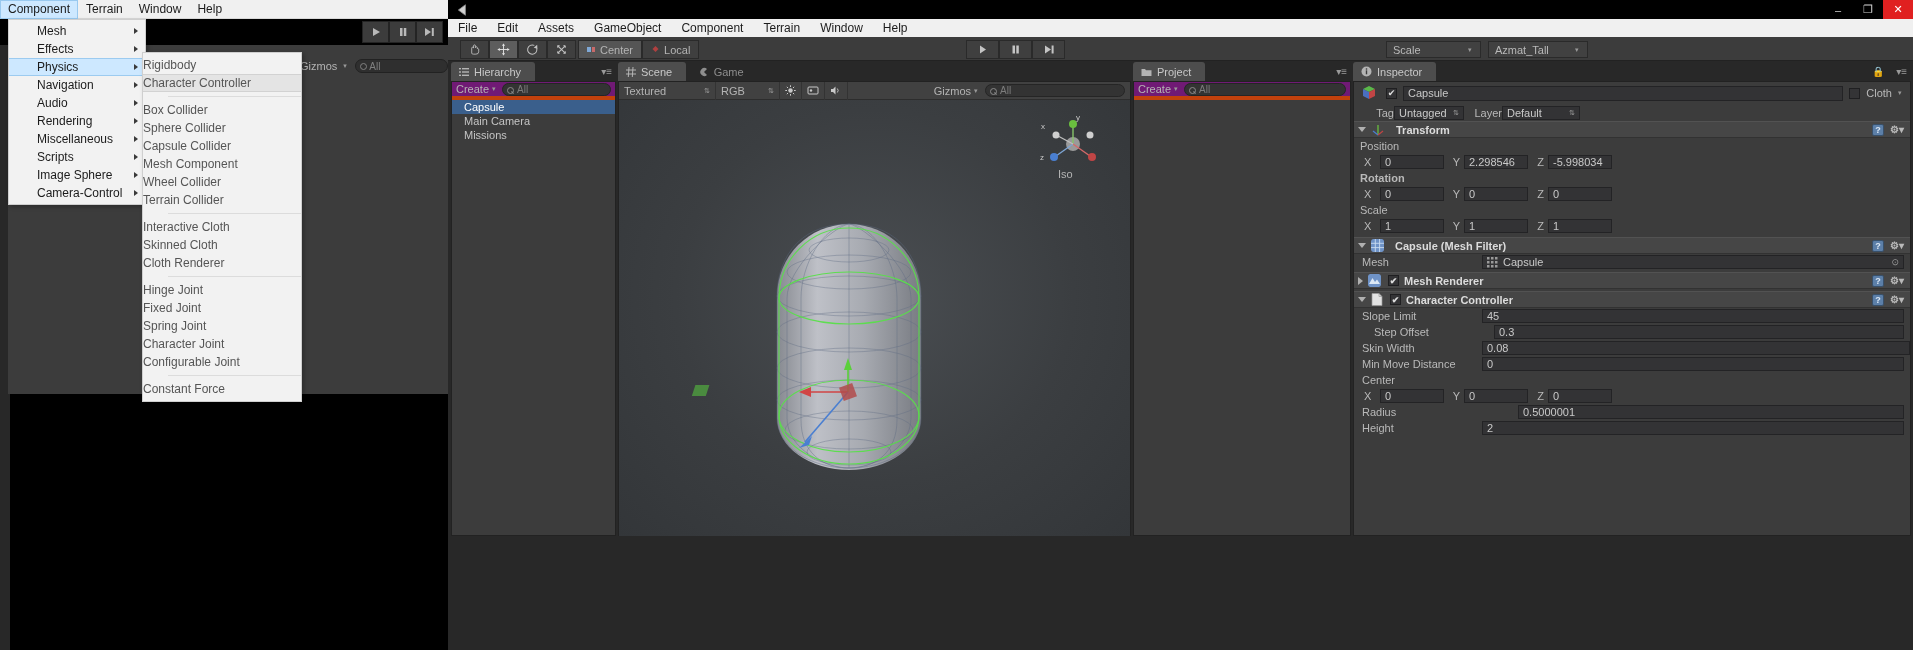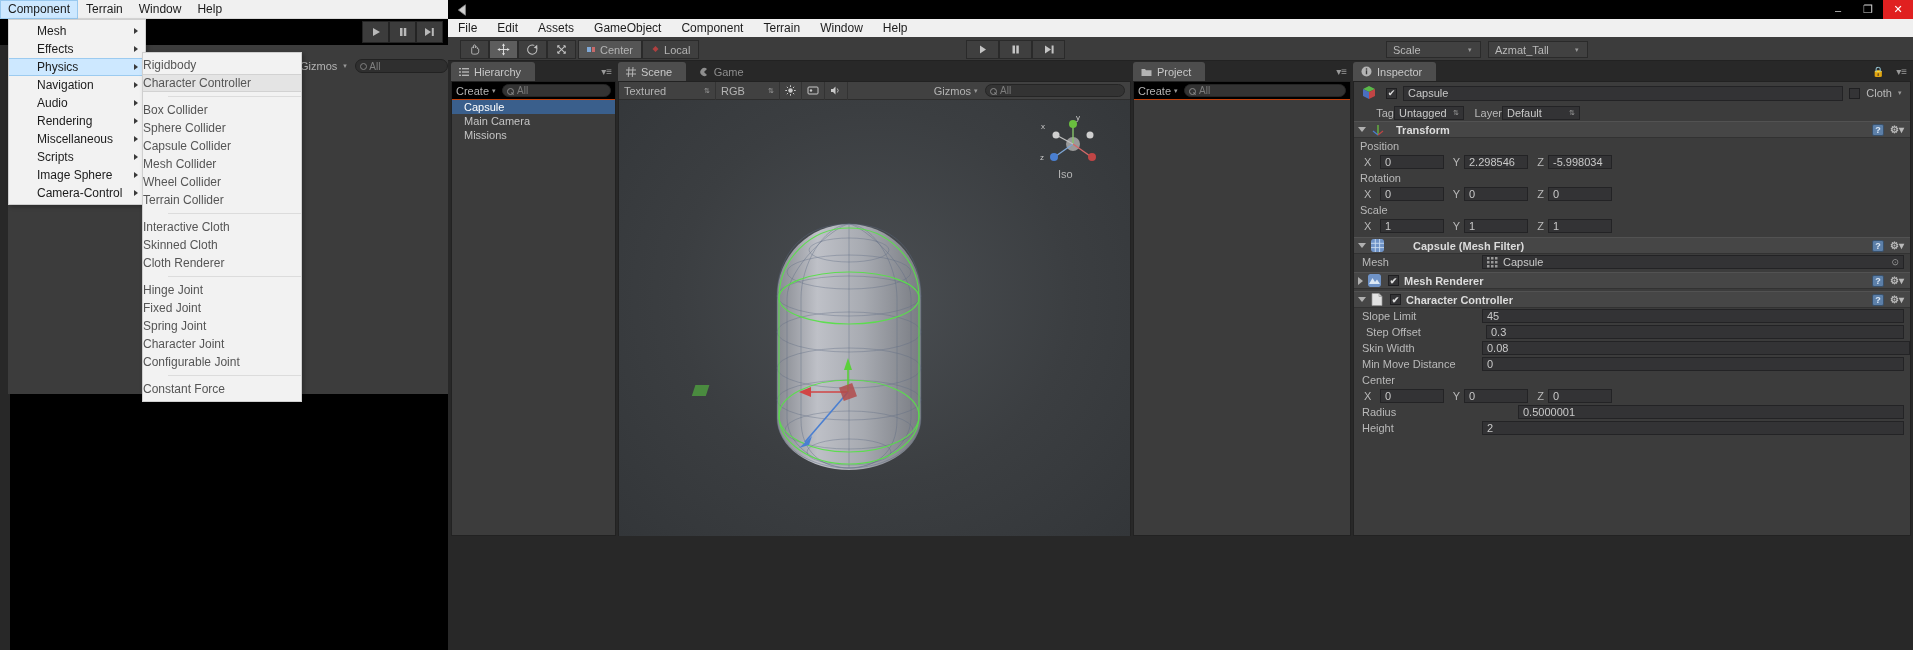--- a/index.html
+++ b/index.html
@@ -134,22 +134,22 @@
     height: 19px; background: #4d4d4d; color: #c8c8c8; font-size: 11px;
     display: inline-flex; align-items: center; gap: 5px; padding: 0 14px 0 8px;
     border-radius: 3px 3px 0 0;
   }
   .panel-tab.inactive { background: transparent; color: #8e8e8e; }
 
   #hierarchy { position: absolute; left: 3px; top: 62px; width: 165px; height: 474px; }
   #hier-head { position: relative; height: 19px; }
   #hier-body { position: absolute; left: 0; top: 19px; width: 165px; height: 455px; background: #3c3c3c; border: 1px solid #222; }
   #hier-toolbar {
-    height: 18px; background: #000000; display: flex; align-items: center;
-    gap: 4px; padding: 0 4px; border-bottom: 1px solid #c2410c;
+    height: 18px; background: #701a75; display: flex; align-items: center;
+    gap: 4px; padding: 0 4px; border-bottom: 4px solid #c2410c;
   }
   .create-btn { color: #b4b4b4; font-size: 11px; display: flex; align-items: center; gap: 3px; }
   .search-pill {
     flex: 1; height: 13px; background: #333; border-radius: 7px; border: 1px solid #252525;
     color: #7d7d7d; font-size: 10px; padding-left: 14px; line-height: 12px; position: relative;
   }
   .search-pill::before {
     content: ""; position: absolute; left: 4px; top: 3px; width: 5px; height: 5px;
     border: 1px solid #8a8a8a; border-radius: 50%;
   }
@@ -289,21 +289,21 @@
 </div>
 
 <div id="menu-physics">
   <div class="sub-gutter"></div>
   <div class="smi">Rigidbody</div>
   <div class="smi hl">Character Controller</div>
   <div class="smi-sep"></div>
   <div class="smi">Box Collider</div>
   <div class="smi">Sphere Collider</div>
   <div class="smi">Capsule Collider</div>
-  <div class="smi">Mesh Collider</div>
+  <div class="smi">Mesh Component</div>
   <div class="smi">Wheel Collider</div>
   <div class="smi">Terrain Collider</div>
   <div class="smi-sep"></div>
   <div class="smi">Interactive Cloth</div>
   <div class="smi">Skinned Cloth</div>
   <div class="smi">Cloth Renderer</div>
   <div class="smi-sep"></div>
   <div class="smi">Hinge Joint</div>
   <div class="smi">Fixed Joint</div>
   <div class="smi">Spring Joint</div>
@@ -666,21 +666,21 @@
       </div>
       <div class="insp-row" style="padding-left:10px; gap:4px;">
         <span class="lbl" style="width:12px;">X</span>
         <span class="field" style="width:64px;">0</span>
         <span class="lbl" style="width:12px; text-align:right;">Y</span>
         <span class="field" style="width:64px;">2.298546</span>
         <span class="lbl" style="width:12px; text-align:right;">Z</span>
         <span class="field" style="width:64px;">-5.998034</span>
       </div>
 
-      <div class="insp-row" style="padding-left:6px;">
+      <div class="insp-row" style="padding-left:6px;font-weight:bold;">
         <span class="lbl">Rotation</span>
       </div>
       <div class="insp-row" style="padding-left:10px; gap:4px;">
         <span class="lbl" style="width:12px;">X</span>
         <span class="field" style="width:64px;">0</span>
         <span class="lbl" style="width:12px; text-align:right;">Y</span>
         <span class="field" style="width:64px;">0</span>
         <span class="lbl" style="width:12px; text-align:right;">Z</span>
         <span class="field" style="width:64px;">0</span>
       </div>
@@ -696,21 +696,21 @@
         <span class="lbl" style="width:12px; text-align:right;">Z</span>
         <span class="field" style="width:64px;">1</span>
       </div>
 
       <div class="comp-header" style="margin-top:3px;">
         <span class="foldout"></span>
         <svg width="13" height="13" viewBox="0 0 13 13" class="ico-sq">
           <rect x="0" y="0" width="13" height="13" rx="2" fill="#6f93c7"></rect>
           <path d="M0 4.3 H13 M0 8.6 H13 M4.3 0 V13 M8.6 0 V13" stroke="#c9dcf2" stroke-width="0.9"></path>
         </svg>
-        <span style="margin-left:24px;">Capsule (Mesh Filter)</span>
+        <span style="margin-left:6px;">Capsule (Mesh Filter)</span>
         <span style="margin-left:auto; display:flex; gap:6px; padding-right:6px;">
           <span class="helpbox">?</span>
           <span class="gear">⚙▾</span>
         </span>
       </div>
       <div class="insp-row" style="padding-left:8px;">
         <span class="lbl" style="width:120px;">Mesh</span>
         <span class="field" style="flex:1; margin-right:6px; gap:5px;">
           <svg width="11" height="11" viewBox="0 0 11 11">
             <g fill="#9a9a9a">
@@ -755,21 +755,21 @@
         <span style="margin-left:auto; display:flex; gap:6px; padding-right:6px;">
           <span class="helpbox">?</span>
           <span class="gear">⚙▾</span>
         </span>
       </div>
 
       <div class="insp-row" style="padding-left:8px;">
         <span class="lbl" style="width:120px;">Slope Limit</span>
         <span class="field" style="flex:1; margin-right:6px;">45</span>
       </div>
-      <div class="insp-row" style="padding-left:12px;">
+      <div class="insp-row" style="padding-left:20px;">
         <span class="lbl" style="width:120px;">Step Offset</span>
         <span class="field" style="flex:1; margin-right:6px;">0.3</span>
       </div>
       <div class="insp-row" style="padding-left:8px;">
         <span class="lbl" style="width:120px;">Skin Width</span>
         <span class="field" style="flex:1; ">0.08</span>
       </div>
       <div class="insp-row" style="padding-left:8px;">
         <span class="lbl" style="width:120px;">Min Move Distance</span>
         <span class="field" style="flex:1; margin-right:6px;">0</span>

